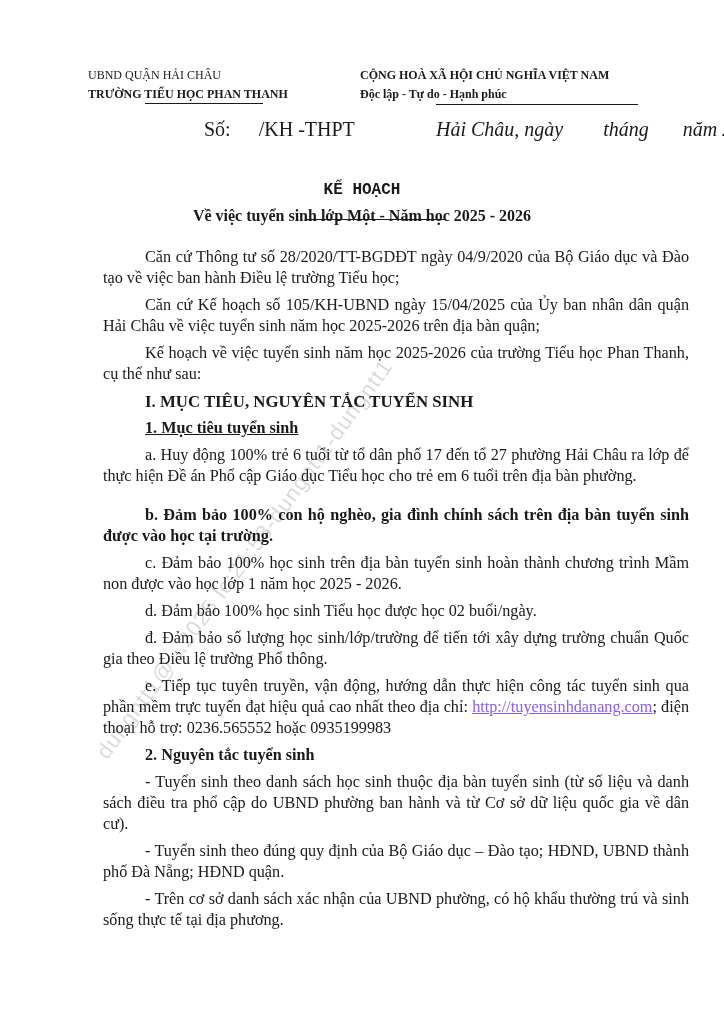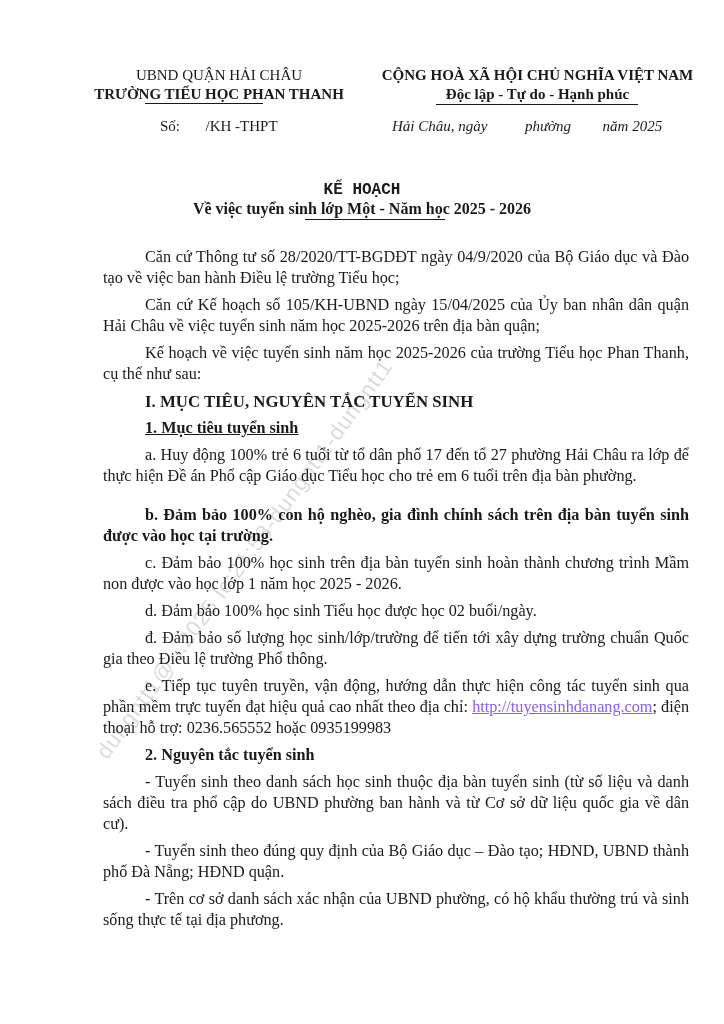--- a/index.html
+++ b/index.html
@@ -15,52 +15,53 @@
       font-family: "Liberation Serif", "DejaVu Serif", serif;
       color: #1a1a1a;
     }
     .page {
       position: absolute;
       left: 0; top: 0;
       width: 724px; height: 1024px;
     }
     .hdr {
       position: absolute;
-      text-align: center;
-      font-size: 15px;
+      text-align: left;
+      font-size: 12px;
       line-height: 19px;
       white-space: nowrap;
     }
     .hdr-left { left: 88px; width: 262px; top: 66px; }
     .hdr-right { left: 360px; width: 355px; top: 66px; }
     .hdr .b { font-weight: bold; }
     .ul-line {
       position: absolute;
       height: 1px;
       background: #1a1a1a;
     }
     .numline {
       position: absolute;
       top: 118px;
-      font-size: 15px;
+      font-size: 20px;
       white-space: nowrap;
+      margin-left: 44px;
     }
     .num-left { left: 160px; }
     .num-right { left: 392px; font-style: italic; }
     .num-right span { display: inline-block; }
     .title {
       position: absolute;
       left: 0; width: 724px;
       text-align: center;
       font-weight: bold;
       font-size: 16px;
       line-height: 20px;
     }
     .title1 { top: 180px; font-family: Liberation Mono, monospace; }
-    .title2 { top: 199px; }
+    .title2 { top: 206px; }
     .body-text {
       position: absolute;
       left: 103px;
       width: 586px;
       font-size: 16.2px;
       line-height: 21px;
       text-align: justify;
     }
     .p {
       margin: 0;
@@ -109,21 +110,21 @@
   <div class="ul-line" style="left:436px; top:104px; width:202px;"></div>
 
   <div class="numline num-left">
     <span>Số:</span>
     <span style="display:inline-block;width:18px;"></span>
     <span>/KH -THPT</span>
   </div>
   <div class="numline num-right">
     <span>Hải Châu, ngày</span>
     <span style="display:inline-block;width:30px;"></span>
-    <span>phường</span>
+    <span>tháng</span>
     <span style="display:inline-block;width:24px;"></span>
     <span>năm 2025</span>
   </div>
 
   <div class="title title1">KẾ HOẠCH</div>
   <div class="title title2">Về việc tuyển sinh lớp Một - Năm học 2025 - 2026</div>
   <div class="ul-line" style="left:305px; top:219px; width:140px;"></div>
 
   <div class="body-text" style="top:247px;">
     <p class="p">Căn cứ Thông tư số 28/2020/TT-BGDĐT ngày 04/9/2020 của Bộ Giáo dục và Đào tạo về việc ban hành Điều lệ trường Tiểu học;</p>

